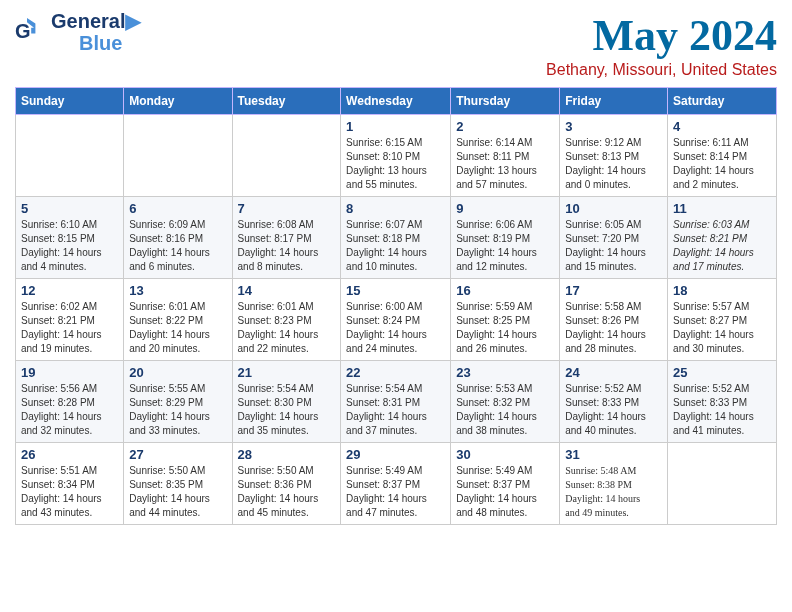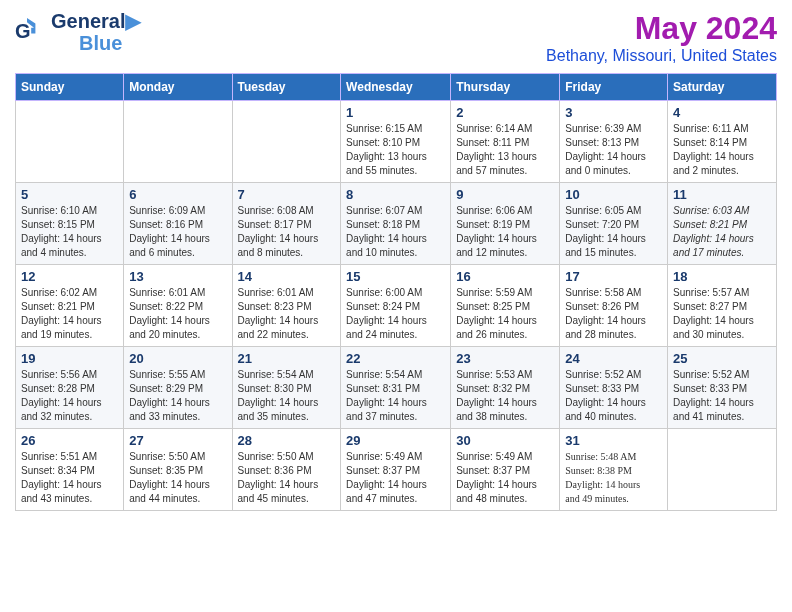--- a/index.html
+++ b/index.html
@@ -18,27 +18,28 @@
     }
     .logo {
       display: flex;
       flex-direction: column;
       align-items: flex-start;
     }
     .title-block {
       text-align: right;
     }
     .title-block h1 {
-      font-size: 32px;
+      font-size: 44px;
       font-weight: bold;
-      color: #a21caf;
+      color: #0369a1;
+      font-family: Liberation Serif, serif;
     }
     .title-block h2 {
       font-size: 16px;
-      color: #1d4ed8;
+      color: #b91c1c;
       font-weight: normal;
     }
     .calendar {
       width: 100%;
       border-collapse: collapse;
       font-size: 11px;
     }
     .calendar thead tr th {
       background: #2a6ebb;
       color: #fff;
@@ -125,21 +126,21 @@
         </td>
         <td>
           <span class="day-num">2</span>
           <div class="day-info" style="white-space: pre-line;">Sunrise: 6:14 AM
 Sunset: 8:11 PM
 Daylight: 13 hours
 and 57 minutes.</div>
         </td>
         <td>
           <span class="day-num">3</span>
-          <div class="day-info" style="white-space: pre-line;">Sunrise: 6:39 AM
+          <div class="day-info" style="white-space: pre-line;">Sunrise: 9:12 AM
 Sunset: 8:13 PM
 Daylight: 14 hours
 and 0 minutes.</div>
         </td>
         <td>
           <span class="day-num">4</span>
           <div class="day-info" style="white-space: pre-line;">Sunrise: 6:11 AM
 Sunset: 8:14 PM
 Daylight: 14 hours
 and 2 minutes.</div>

